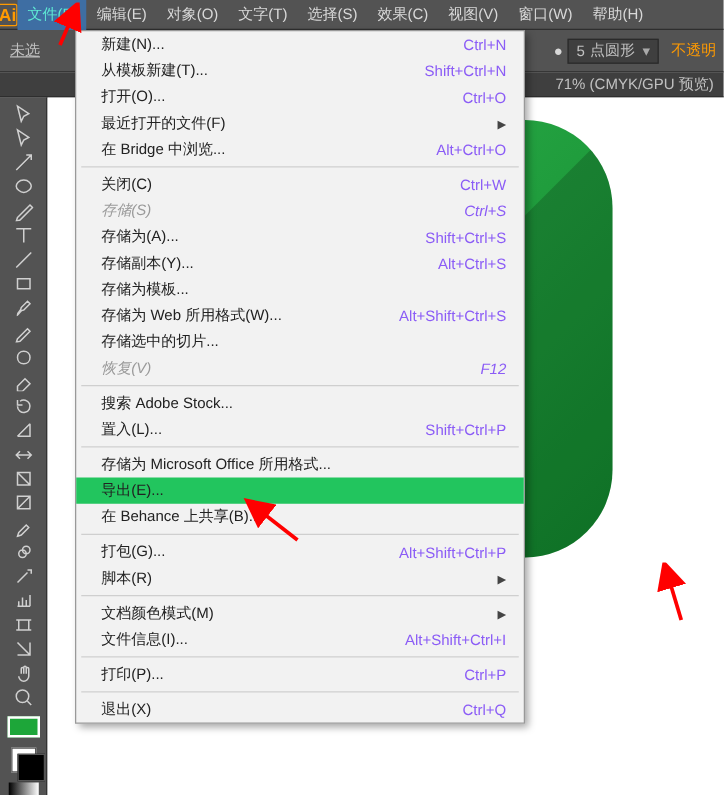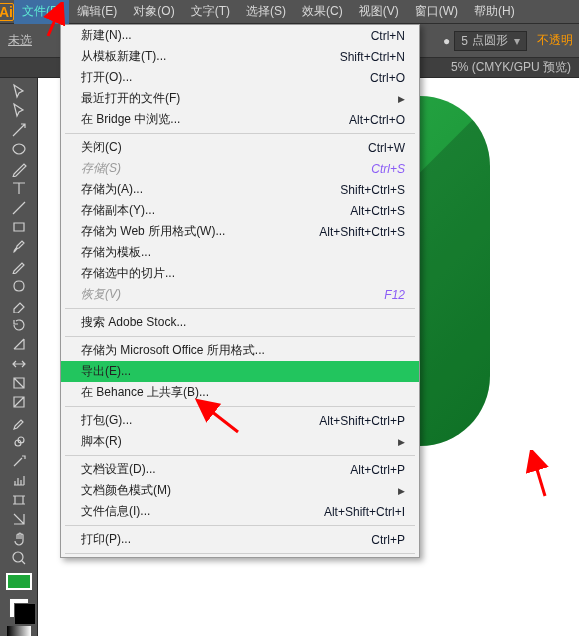--- a/index.html
+++ b/index.html
@@ -24,21 +24,21 @@
   .cp-strip { width:24px; height:10px; background: linear-gradient(to right,#000,#fff); margin-top:8px;}
   .canvas { flex:1; background:#fff; position:relative; }
   .icon-rounded { position:absolute; top:18px; left:102px; width:350px; height:350px; border-radius:70px; background: linear-gradient(135deg,#2eb04c,#128a2e); display:flex; align-items:center; justify-content:center; overflow:hidden;}
   .shadow { position:absolute; width:500px; height:500px; background: rgba(0,0,0,0.18); transform: rotate(45deg); top:110px; left:100px;}
   .shield { position:relative; z-index:2;}
   
   .dropdown { position:absolute; top:24px; left:60px; width:360px; background:#f2f2f2; border:1px solid #999; box-shadow:3px 3px 6px rgba(0,0,0,.35); z-index:100; }
   .dd-item { display:flex; align-items:center; justify-content:space-between; padding:3px 14px 3px 20px; color:#222; cursor:pointer; height:21px;}
   .dd-item.disabled { color:#9a9a9a; cursor:default;font-style:italic;}
   .dd-item.highlight { background:#22c55e;}
-  .dd-item .short { color:#0f172a; }
+  .dd-item .short { color:#8b5cf6; }
   .dd-item.disabled .short { color:#8b5cf6;}
   .sep { height:1px; background:#cfcfcf; margin:3px 4px;}
   .submenu-arrow { margin-left:auto; color:#444;}
   
   .arrow-ann { position:absolute; z-index:200; }
 </style>
 </head>
 <body>
 
 <div class="topbar">
@@ -65,21 +65,21 @@
   <div class="field">
     <span>5</span>
     <span style="margin-left:4px">点圆形</span>
     <span style="margin-left:6px;color:#aaa;">▾</span>
   </div>
   <span style="color:#ff9a00; padding:0 6px;">不透明</span>
 </div>
 
 <div class="third-row">
   <div style="flex:1"></div>
-  <span style="padding:0 8px;">5% (CMYK/GPU 预览)</span>
+  <span style="padding:0 8px;">71% (CMYK/GPU 预览)</span>
 </div>
 
 <div class="dropdown" id="dropdown">
     <div class="dd-item">
       <span>新建(N)...</span>
       <span class="short">Ctrl+N</span>
     </div>
     <div class="dd-item">
       <span>从模板新建(T)...</span>
       <span class="short">Shift+Ctrl+N</span>
@@ -107,37 +107,41 @@
     </div>
     <div class="dd-item">
       <span>存储为(A)...</span>
       <span class="short">Shift+Ctrl+S</span>
     </div>
     <div class="dd-item">
       <span>存储副本(Y)...</span>
       <span class="short">Alt+Ctrl+S</span>
     </div>
     <div class="dd-item">
+      <span>存储为模板...</span>
+    </div>
+    <div class="dd-item">
       <span>存储为 Web 所用格式(W)...</span>
       <span class="short">Alt+Shift+Ctrl+S</span>
-    </div>
-    <div class="dd-item">
-      <span>存储为模板...</span>
     </div>
     <div class="dd-item">
       <span>存储选中的切片...</span>
     </div>
     <div class="dd-item disabled">
       <span>恢复(V)</span>
       <span class="short">F12</span>
     </div>
     <div class="sep"></div>
     <div class="dd-item">
       <span>搜索 Adobe Stock...</span>
     </div>
+    <div class="dd-item">
+      <span>置入(L)...</span>
+      <span class="short">Shift+Ctrl+P</span>
+    </div>
     <div class="sep"></div>
     <div class="dd-item">
       <span>存储为 Microsoft Office 所用格式...</span>
     </div>
     <div class="dd-item highlight">
       <span>导出(E)...</span>
     </div>
     <div class="dd-item">
       <span>在 Behance 上共享(B)...</span>
     </div>
@@ -145,37 +149,37 @@
     <div class="dd-item">
       <span>打包(G)...</span>
       <span class="short">Alt+Shift+Ctrl+P</span>
     </div>
     <div class="dd-item">
       <span>脚本(R)</span>
       <span class="submenu-arrow" style="font-size: 9px;">▶</span>
     </div>
     <div class="sep"></div>
     <div class="dd-item">
-      <span>文档设置(D)...</span>
-      <span class="short">Alt+Ctrl+P</span>
-    </div>
-    <div class="dd-item">
       <span>文档颜色模式(M)</span>
       <span class="submenu-arrow" style="font-size: 9px;">▶</span>
     </div>
     <div class="dd-item">
       <span>文件信息(I)...</span>
       <span class="short">Alt+Shift+Ctrl+I</span>
     </div>
     <div class="sep"></div>
     <div class="dd-item">
       <span>打印(P)...</span>
       <span class="short">Ctrl+P</span>
     </div>
     <div class="sep"></div>
+    <div class="dd-item">
+      <span>退出(X)</span>
+      <span class="short">Ctrl+Q</span>
+    </div>
   </div>
 
 <svg class="arrow-ann" style="top:2px; left:40px;" width="30" height="40">
   <defs>
       <marker id="ah1" markerWidth="8" markerHeight="8" refX="5" refY="4" orient="auto">
         <path d="M0,0 L8,4 L0,8 Z" fill="#ff0000"></path>
       </marker>
     </defs>
   <path d="M8,34 L20,6" stroke="#ff0000" stroke-width="3" fill="none" marker-end="url(#ah1)"></path>
 </svg>

